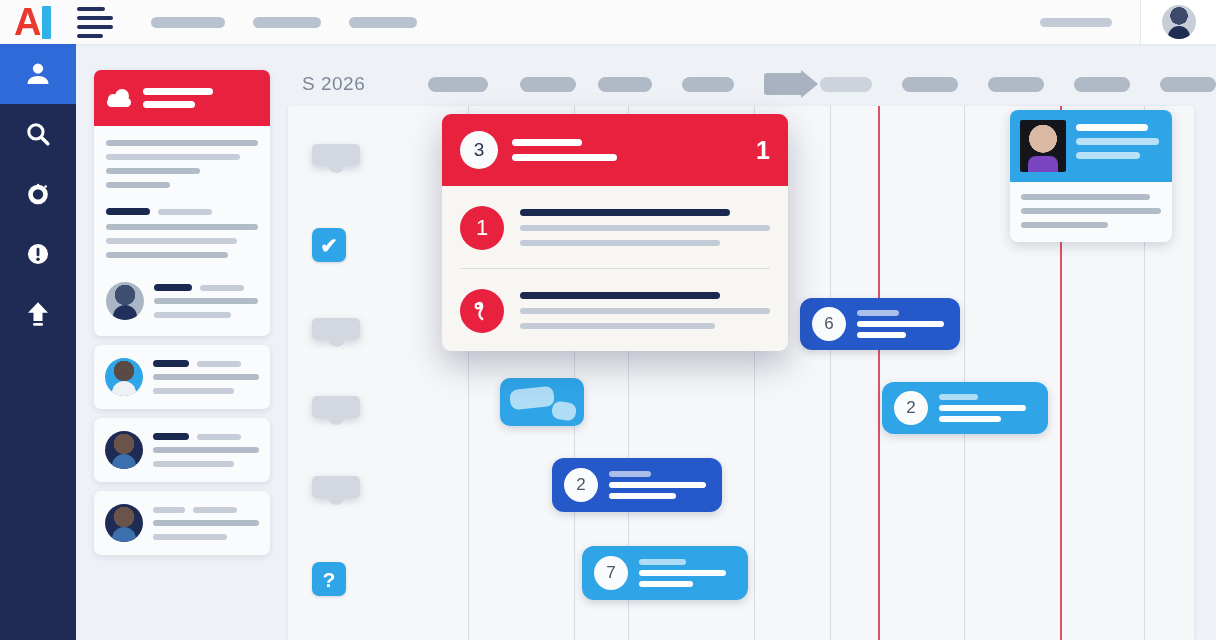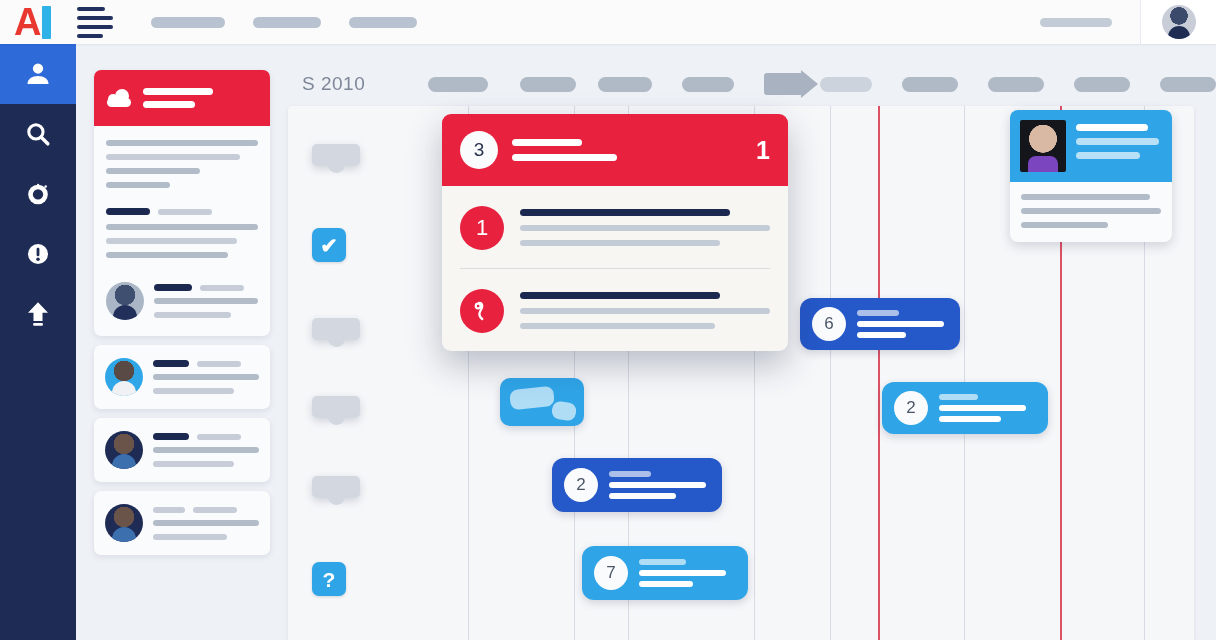--- a/index.html
+++ b/index.html
@@ -384,21 +384,21 @@
           </span>
           <div class="sk" style="width:100%"></div>
           <div class="sk lt" style="width:70%;margin:0"></div>
         </span>
       </div>
     </div>
 
   </div>
 
   <div class="tl-header">
-    <span class="tl-title">S 2010</span>
+    <span class="tl-title">S 2026</span>
     <span class="col-pill" style="width:60px;margin-left:10px"></span>
     <span class="col-pill" style="width:56px;margin-left:32px"></span>
     <span class="col-pill" style="width:54px;margin-left:22px"></span>
     <span class="col-pill" style="width:52px;margin-left:30px"></span>
     <span class="col-arrow" style="margin-left:30px">
       <span class="shaft"></span>
         <span class="tip"></span>
     </span>
     <span class="col-pill faint" style="width:52px;margin-left:2px"></span>
     <span class="col-pill" style="width:56px;margin-left:30px"></span>

